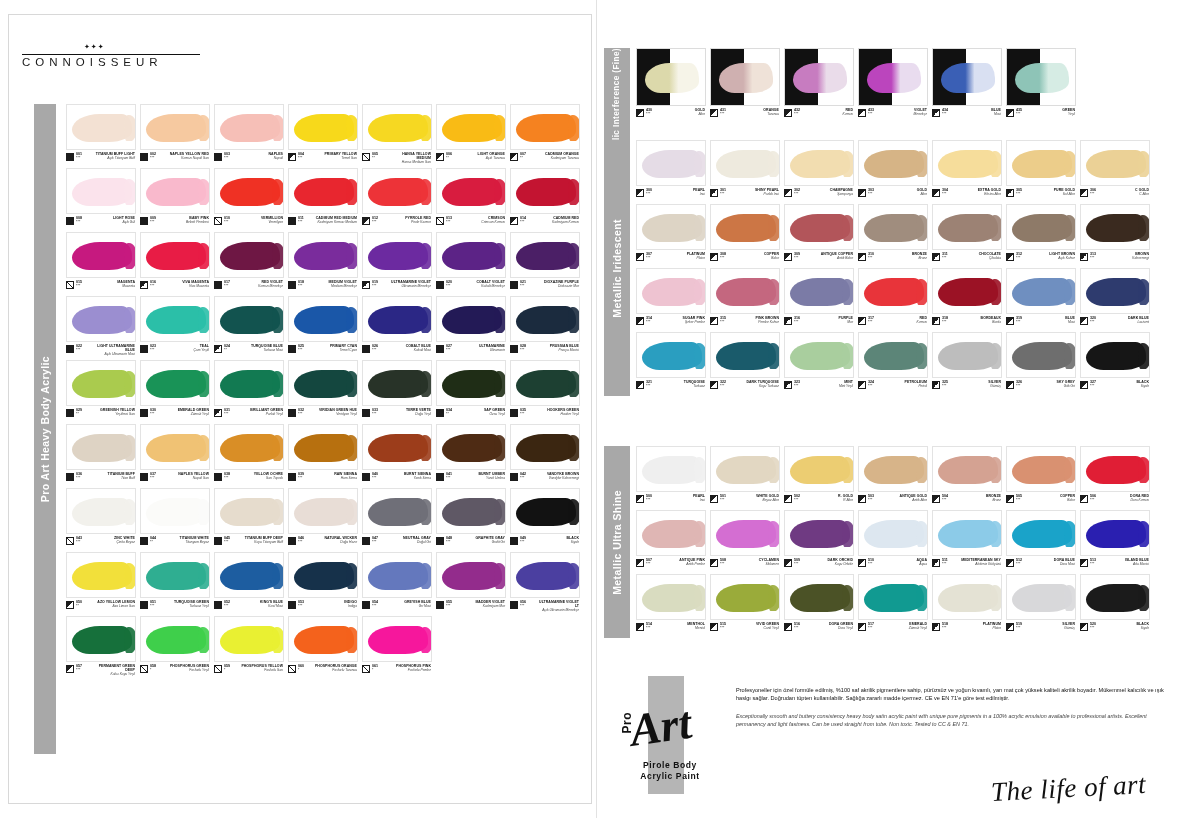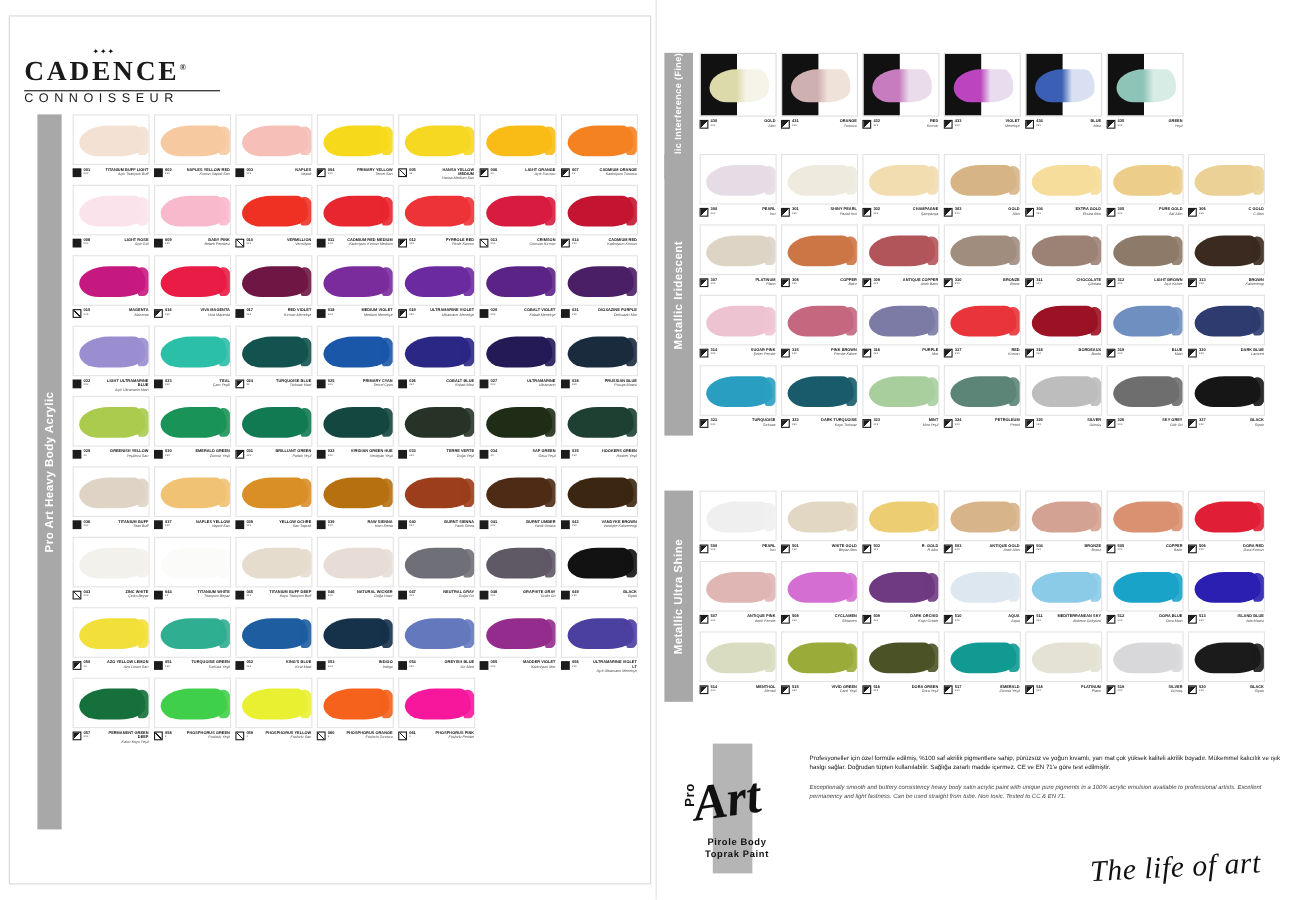--- a/index.html
+++ b/index.html
@@ -87,21 +87,20 @@
 <body>
 
 <div class="page">
 
   <div class="divider"></div>
 
   <div class="panel-left"></div>
 
   <div class="logo">
     <div class="logo-stars">✦✦✦</div>
-    <div class="logo-main"><span>CADENCE</span><span class="reg">®</span></div>
     <div class="logo-rule"></div>
     <div class="logo-sub">CONNOISSEUR</div>
   </div>
 
   <div class="vbar left-bar">
     <span>Pro Art Heavy Body Acrylic</span>
   </div>
 
   <div class="left-grid">
       <div class="row">
@@ -2026,21 +2025,21 @@
       </div>
   </div>
 
   <div class="footer">
     <div class="pro-art">
       <div class="pa-bar"></div>
       <div class="pa-pro">Pro</div>
       <div class="pa-art">Art</div>
       <div class="pa-sub">
         <div>Pirole Body</div>
-        <div>Toprak  Paint</div>
+        <div>Acrylic  Paint</div>
       </div>
     </div>
     <div class="fx">
       <p class="tr">Profesyoneller için özel formüle edilmiş, %100 saf akrilik pigmentlere sahip, pürüzsüz ve yoğun kıvamlı, yarı mat çok yüksek kaliteli akrilik boyadır. Mükemmel kalıcılık ve ışık haslgı sağlar. Doğrudan tüpten kullanılabilir. Sağlığa zararlı madde içermez. CE ve EN 71'e göre test edilmiştir.</p>
       <p class="en">Exceptionally smooth and buttery consistency heavy body satin acrylic paint with unique pure pigments in a 100% acrylic emulsion available to professional artists. Excellent permanency and light fastness. Can be used straight from tube. Non toxic. Tested to CC &amp; EN 71.</p>
     </div>
   </div>
 
   <div class="tagline">The life of art</div>
 

